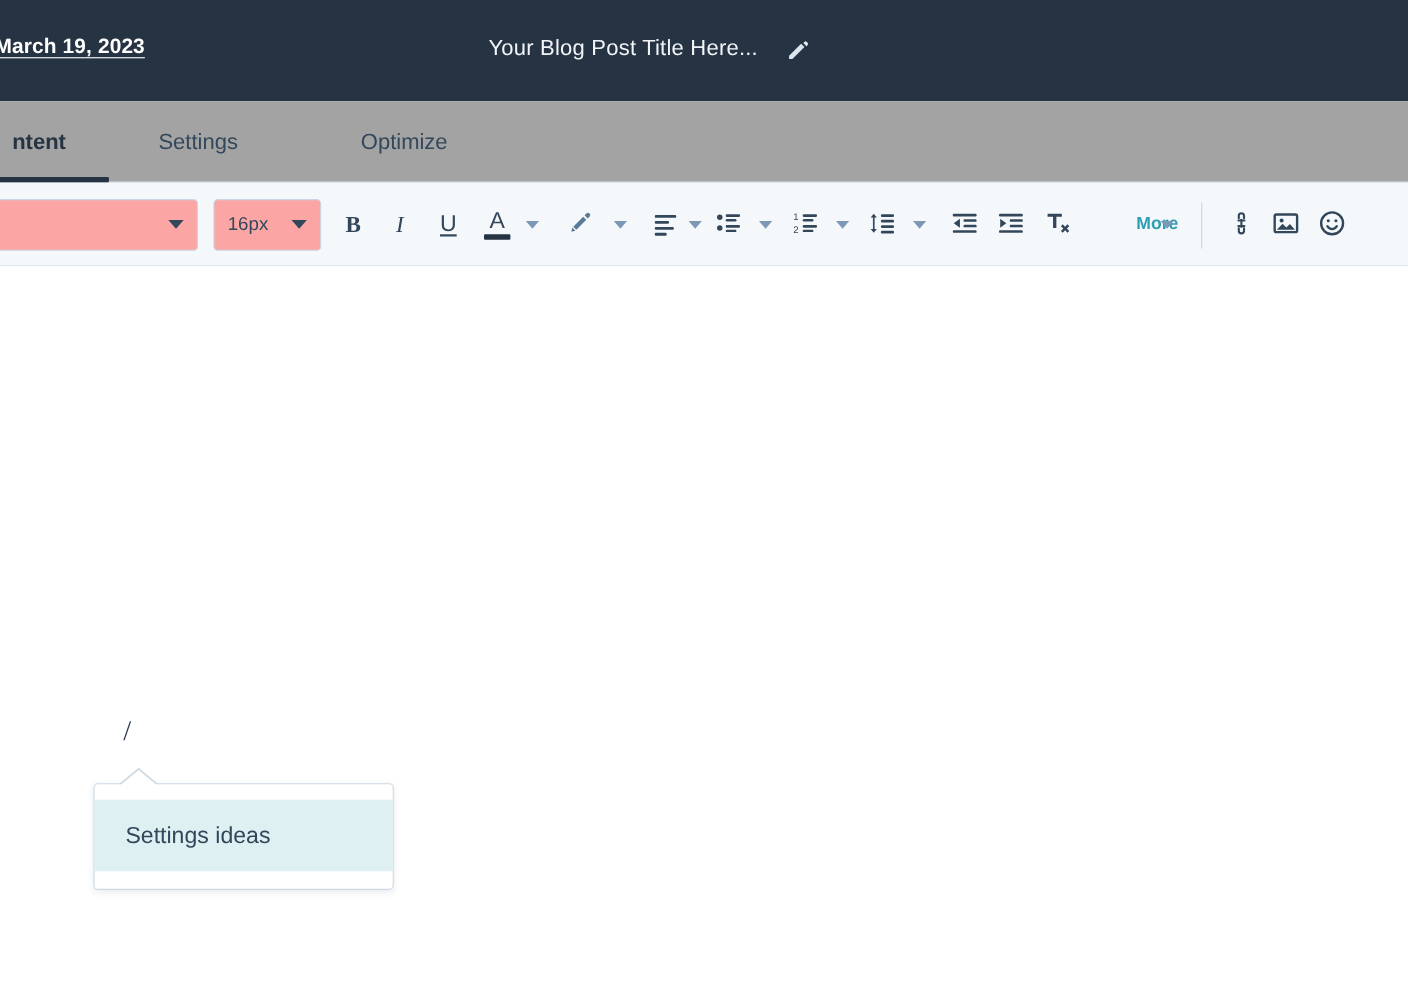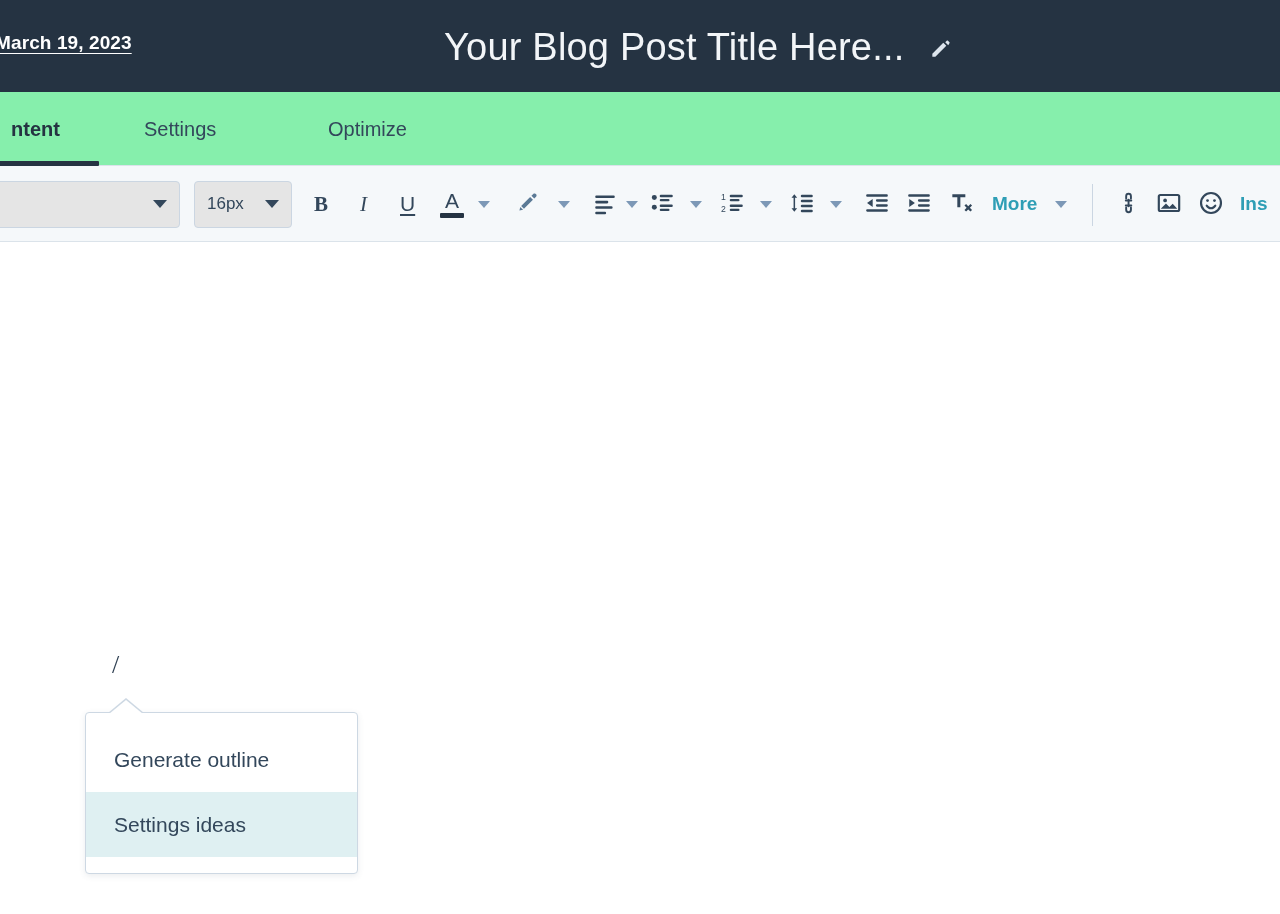--- a/index.html
+++ b/index.html
@@ -32,37 +32,37 @@
   }
   .header-title-wrap {
     position: absolute;
     left: 444px;
     top: 26px;
     display: flex;
     align-items: center;
     gap: 22px;
   }
   .header-title {
-    font-size: 38px;
+    font-size: 20px;
     font-weight: 400;
     color: #f2f5f8;
     white-space: nowrap;
     letter-spacing: 0.2px;
   }
   .edit-pencil-btn {
     background: none; border: none; cursor: pointer;
     display: flex; align-items: center; justify-content: center;
     padding: 2px; margin-top: 4px;
   }
 
   
   .tabbar {
     position: relative;
     height: 74px;
-    background: #86efac;
+    background: #a3a3a3;
     border-bottom: 1px solid #dbe3ea;
   }
   .tab {
     position: absolute;
     top: 0;
     height: 74px;
     display: flex;
     align-items: center;
     font-size: 20px;
     color: #33475b;
@@ -94,21 +94,21 @@
   .toolbar {
     position: relative;
     height: 76px;
     background: #f5f8fa;
     border-bottom: 1px solid #dbe3ea;
   }
   .tb { position: absolute; top: 0; display: flex; align-items: center; height: 76px; }
 
   .select-box {
     height: 47px;
-    background: #e5e5e5;
+    background: #fca5a5;
     border: 1px solid #cbd6e2;
     border-radius: 4px;
     display: flex;
     align-items: center;
     padding: 0 12px;
     cursor: pointer;
     gap: 8px;
     justify-content: flex-end;
   }
   .select-label {
@@ -138,24 +138,25 @@
     display: flex; align-items: center; justify-content: center;
     padding: 0;
     font-family: inherit;
   }
   .tb-text {
     font-size: 21px;
     font-weight: 700;
     color: #33475b;
   }
   .tb-teal {
-    font-size: 19px;
+    font-size: 16px;
     font-weight: 700;
     color: #2e9eb5;
     white-space: nowrap;
+    margin-left: 41px;
   }
   .divider {
     position: absolute;
     top: 18px;
     width: 1px;
     height: 42px;
     background: #cbd6e2;
   }
 
   
@@ -484,21 +485,18 @@
 </div>
 
 <div class="editor">
 
   <div class="slash-char">/</div>
 
   <div class="popover">
     <span class="popover-arrow"></span>
     <span class="popover-arrow-inner"></span>
 
-    <div class="menu-item">
-      <span>Generate outline</span>
-    </div>
     <div class="menu-item highlighted">
       <span>Settings ideas</span>
     </div>
 
   </div>
 </div>
 
 </body></html>

